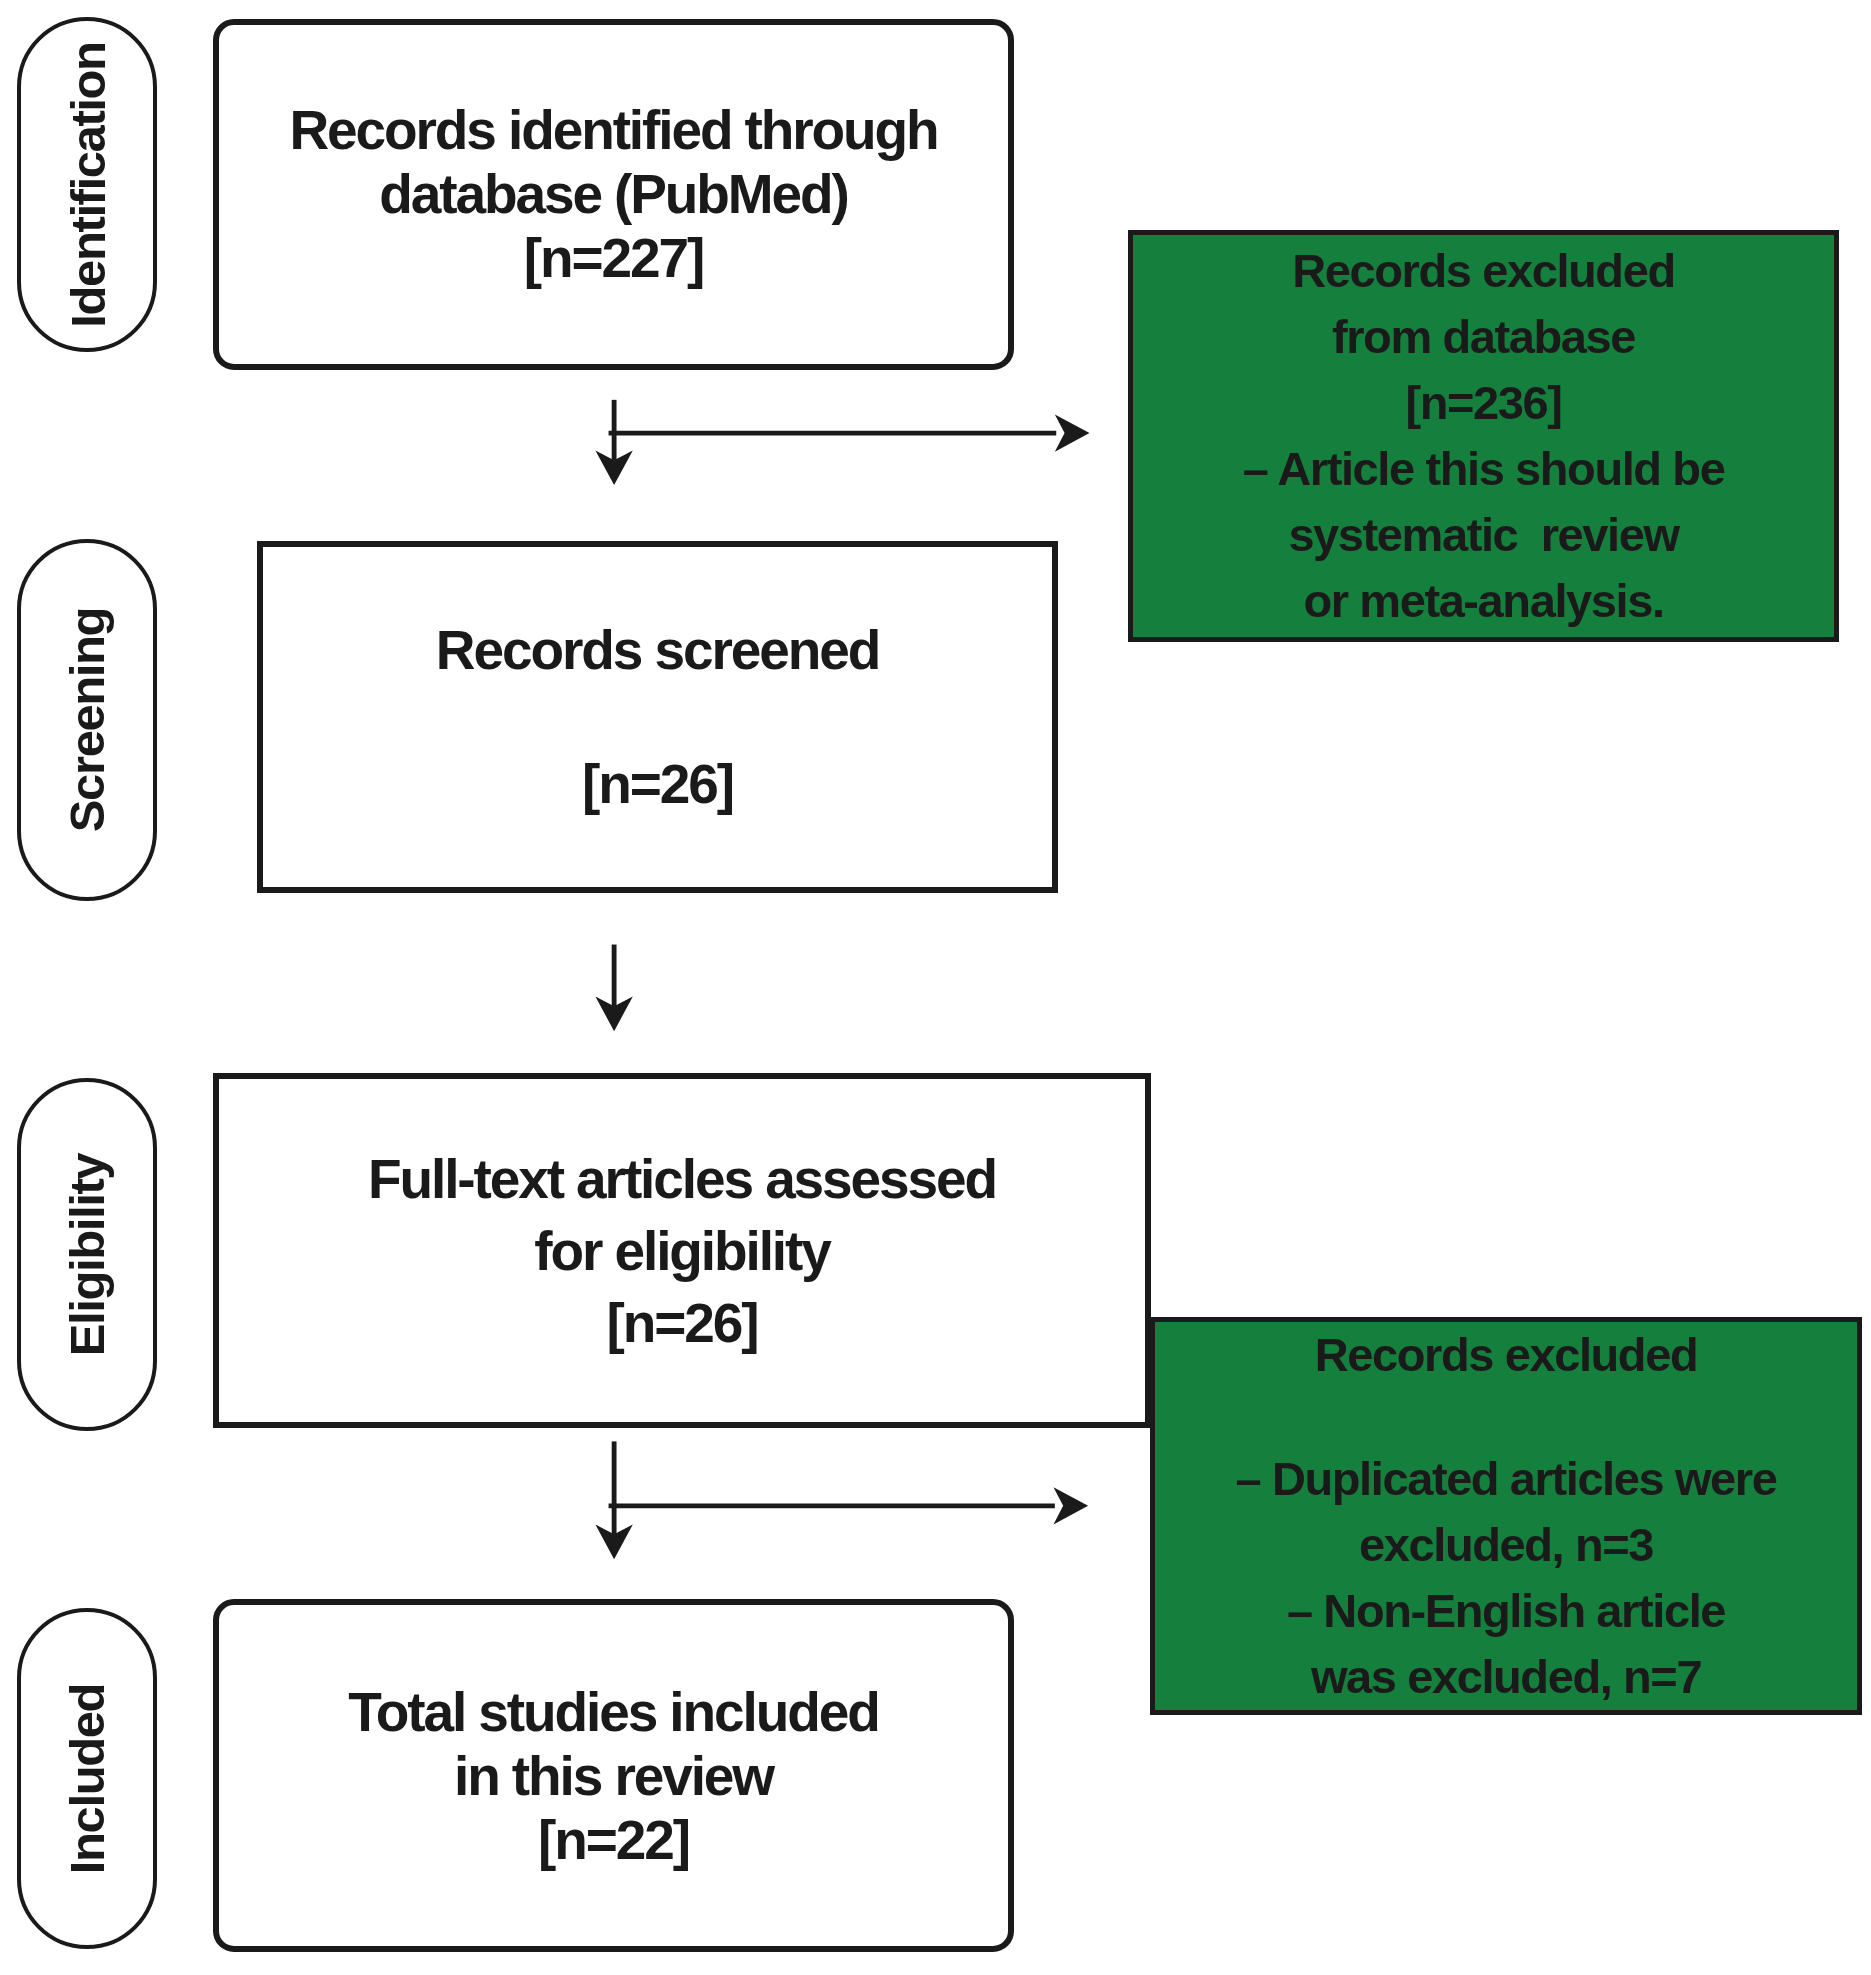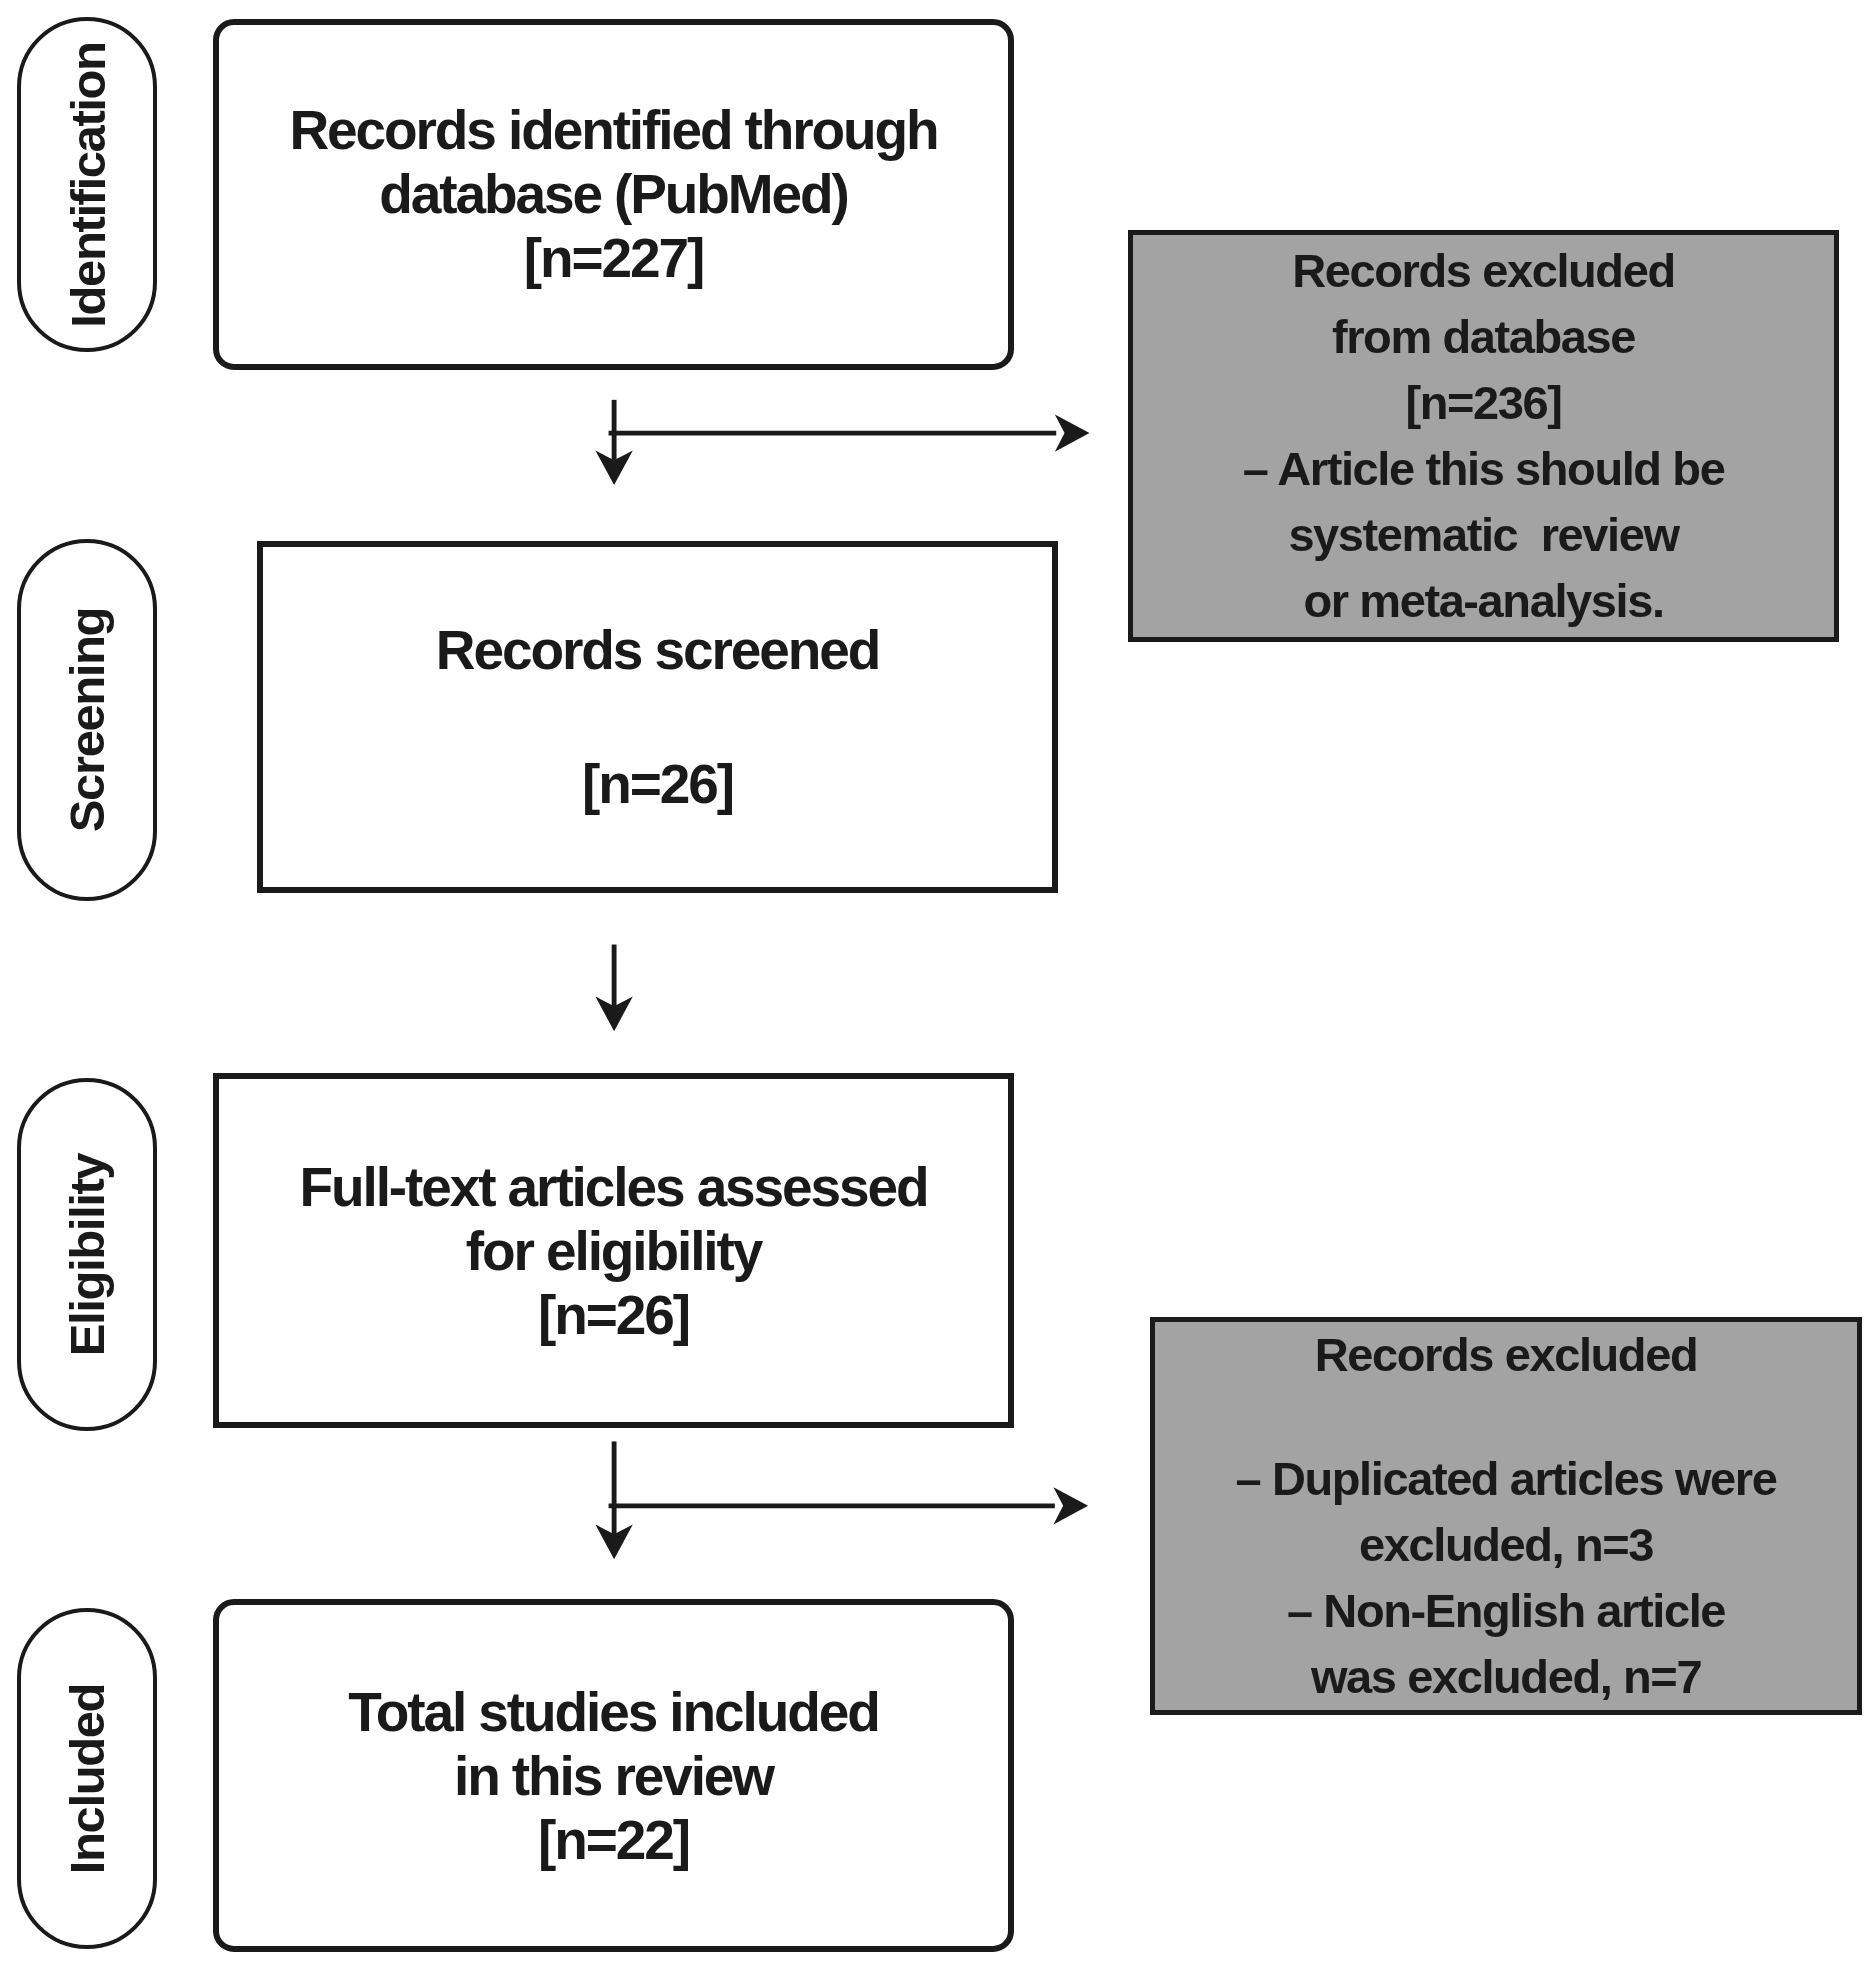--- a/index.html
+++ b/index.html
@@ -51,21 +51,21 @@
     flex-direction: column;
     align-items: center;
     justify-content: center;
     text-align: center;
   }
   .side-box {
     position: absolute;
     z-index: 2;
     box-sizing: border-box;
     border: 5.5px solid #1a1a1a;
-    background: #a3a3a3;
+    background: #15803d;
     display: flex;
     flex-direction: column;
     align-items: center;
     justify-content: center;
     text-align: center;
   }
   .fline {
     height: 64px;
     line-height: 64px;
     font-size: 55px;
@@ -134,21 +134,21 @@
     <div class="fline">database (PubMed)</div>
     <div class="fline">[n=227]</div>
   </div>
 
   <div class="flow-box" style="left:213px; top:541px; width:801px; height:352px;margin-left:44px;">
     <div class="fline" style="height:67px; line-height:67px;">Records screened</div>
     <div class="fline" style="height:67px; line-height:67px;"></div>
     <div class="fline" style="height:67px; line-height:67px;">[n=26]</div>
   </div>
 
-  <div class="flow-box" style="left:213px; top:1073px; width:801px; height:355px;">
+  <div class="flow-box" style="left:213px; top:1073px; width:938px; height:355px;gap:8px;">
     <div class="fline">Full-text articles assessed</div>
     <div class="fline">for eligibility</div>
     <div class="fline">[n=26]</div>
   </div>
 
   <div class="flow-box" style="left:213px; top:1599px; width:801px; height:353px;border-radius:21px;">
     <div class="fline">Total studies included</div>
     <div class="fline">in this review</div>
     <div class="fline">[n=22]</div>
   </div>

